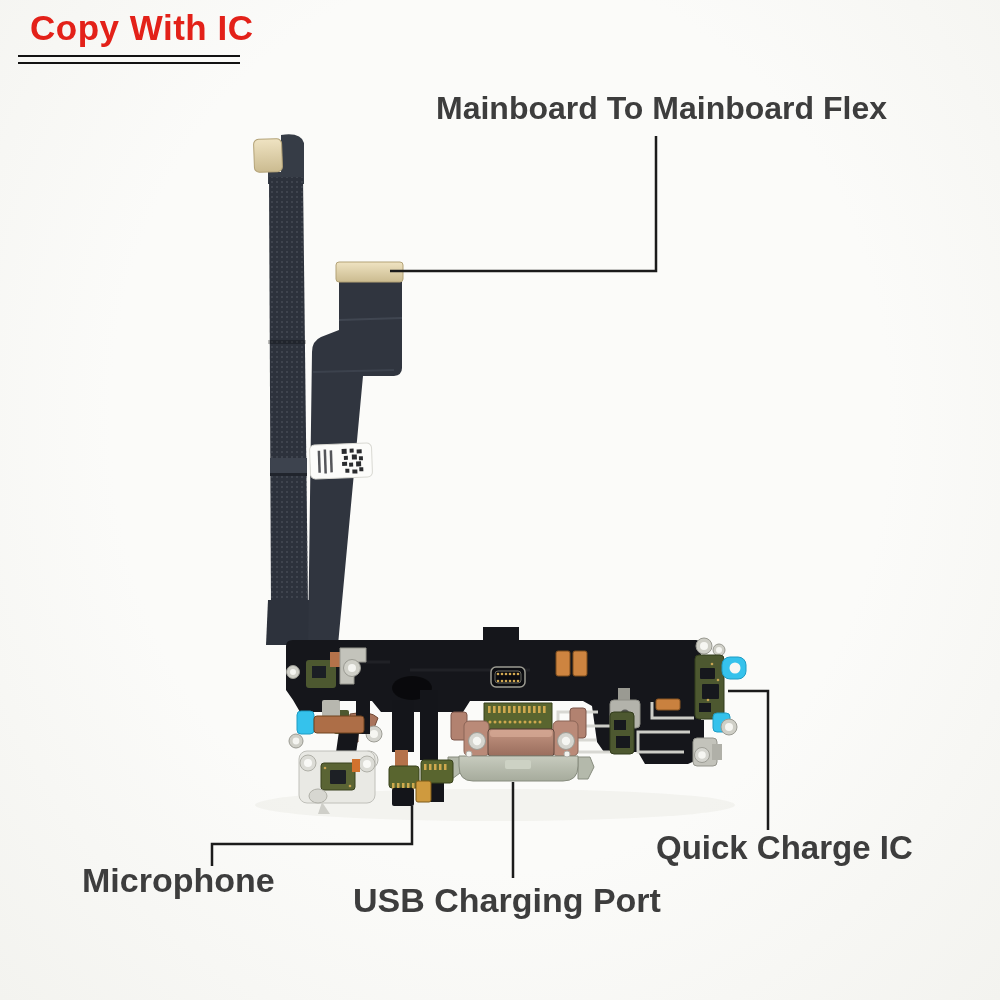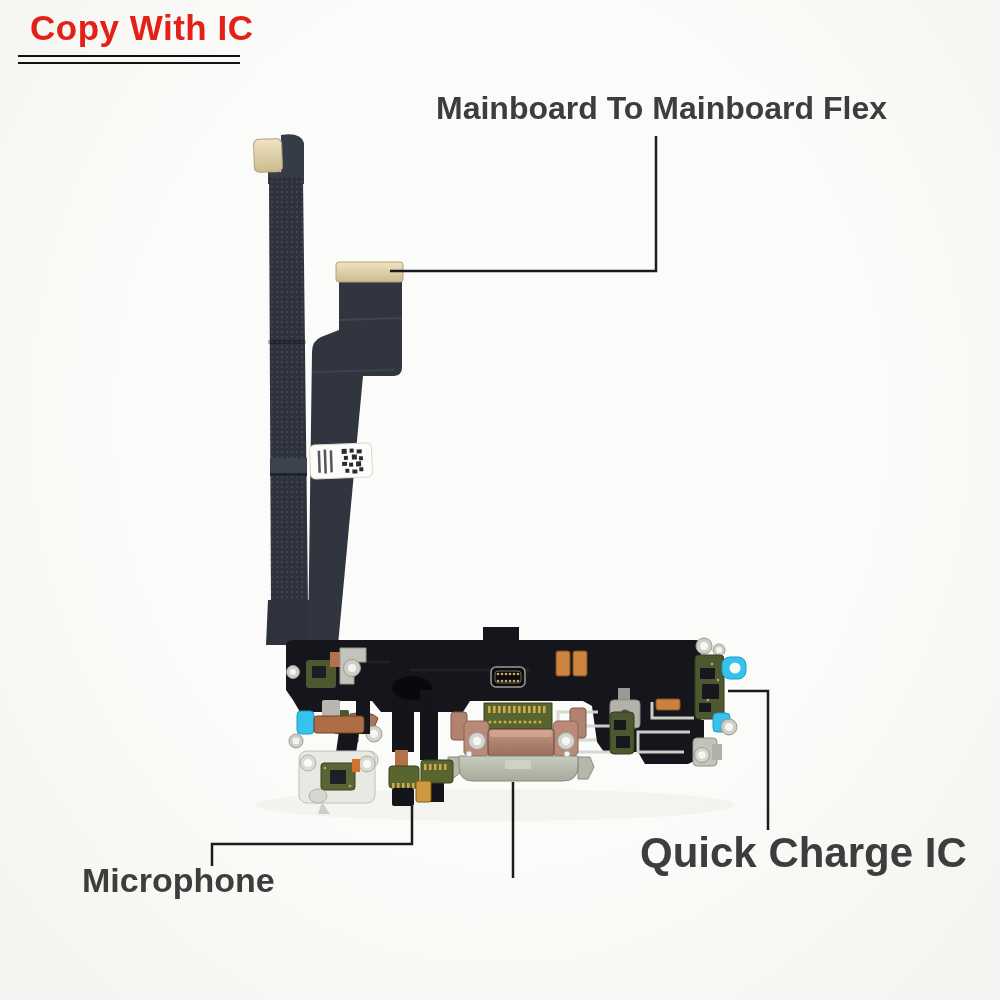--- a/index.html
+++ b/index.html
@@ -23,21 +23,21 @@
     position:absolute;left:18px;top:55px;width:222px;height:5px;
     border-top:2px solid #121212;border-bottom:2px solid #121212;
   }
   .callout-label{
     position:absolute;
     font-weight:700;color:#3d3d3d;white-space:nowrap;
   }
   .label-connector{left:436px;top:90px;font-size:32px;}
   .label-microphone{left:82px;top:861px;font-size:34px;}
   .label-usb{left:353px;top:881px;font-size:34px;}
-  .label-quick{left:640px;top:829px;font-size:42px;}
+  .label-quick{left:656px;top:829px;font-size:33px;}
   svg{position:absolute;left:0;top:0;}
 </style>
 </head>
 <body>
 
 <div class="stage">
 
   <svg width="1000" height="1000" viewBox="0 0 1000 1000">
     <defs>
       <pattern id="dotpat" width="5" height="5" patternUnits="userSpaceOnUse">
@@ -280,15 +280,16 @@
       <polyline points="412,806 412,844 212,844 212,866"></polyline>
       <polyline points="513,782 513,878"></polyline>
     </g>
   </svg>
 
   <div class="page-title">Copy With IC</div>
   <div class="title-underline"></div>
 
   <div class="callout-label label-connector">Mainboard To Mainboard Flex</div>
   <div class="callout-label label-microphone">Microphone</div>
+  <div class="callout-label label-usb">USB Charging Port</div>
   <div class="callout-label label-quick">Quick Charge IC</div>
 
 </div>
 
 </body></html>

